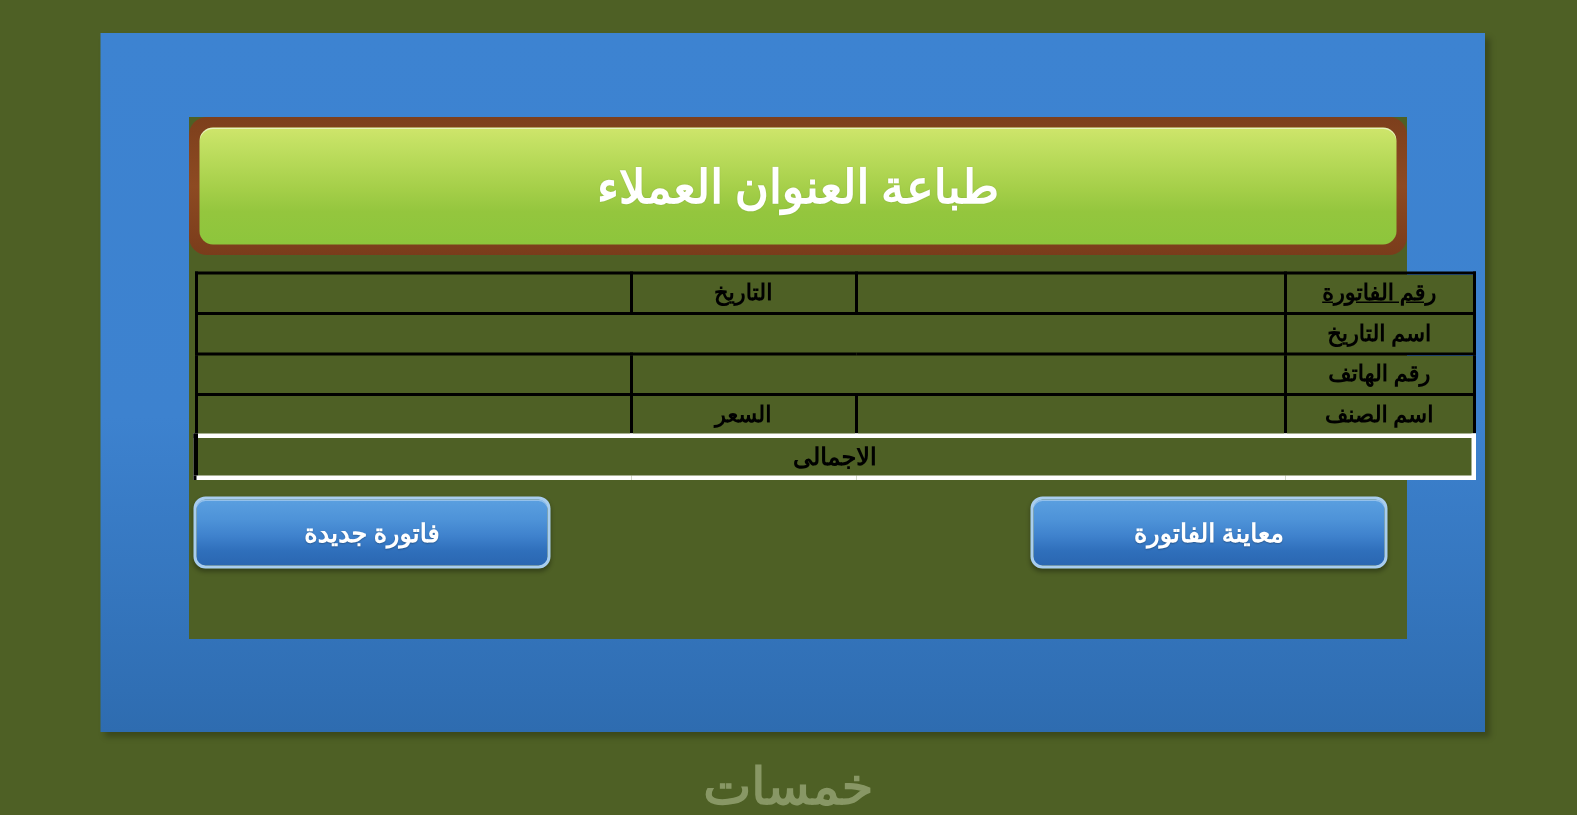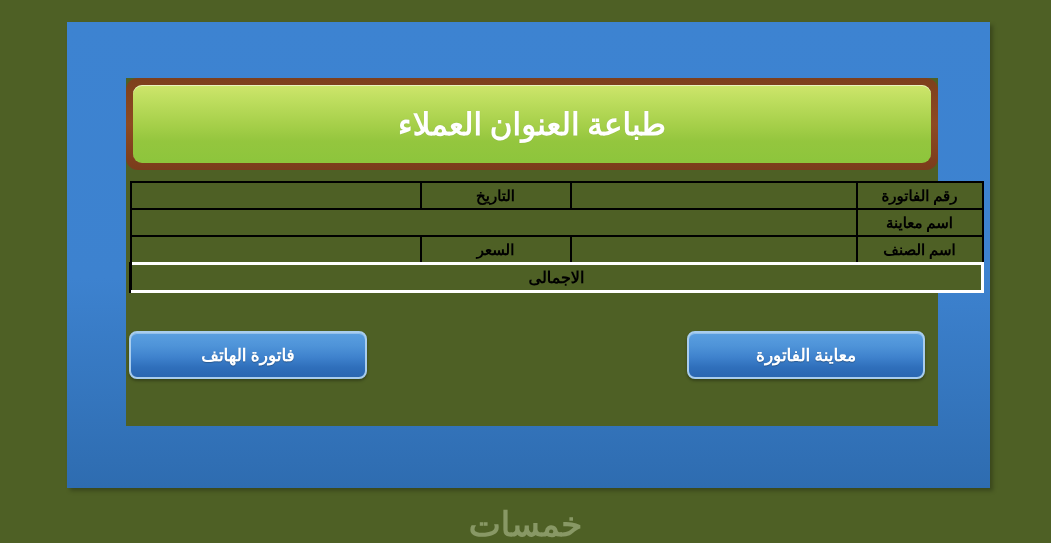--- a/index.html
+++ b/index.html
@@ -172,50 +172,55 @@
     <div id="title-banner">
       <div id="title-inner">
         <span id="title-text">طباعة العنوان العملاء</span>
       </div>
     </div>
 
     <table id="form-table">
       <tbody>
 
         <tr>
-          <td class="lbl" style="width:112px;">رقم الفاتورة</td>
+          <td class="lbl" style="width:112px;text-decoration:underline;">رقم الفاتورة</td>
           <td class="fld" style="width:272px;"></td>
           <td class="lbl" style="width:136px;">التاريخ</td>
           <td class="fld" style="width:276px;"></td>
         </tr>
 
         <tr>
-          <td class="lbl" style="width:112px;">اسم معاينة</td>
+          <td class="lbl" style="width:112px;">اسم التاريخ</td>
           <td class="fld" colspan="3"></td>
         </tr>
 
+        <tr>
+          <td class="lbl" style="width:112px;">رقم الهاتف</td>
+          <td class="fld" colspan="2"></td>
+          <td class="fld"></td>
+        </tr>
 
 
         <tr>
           <td class="lbl" style="width:112px;">اسم الصنف</td>
           <td class="fld" style="width:272px;"></td>
           <td class="lbl" style="width:70px;">السعر</td>
           <td class="fld" style="width:128px;"></td>
           <td class="lbl" style="width:66px;">الكمية</td>
           <td class="fld" style="width:140px;"></td>
         </tr>
 
         <tr id="total-row">
           <td class="total-label" colspan="4">الاجمالى</td>
           <td class="total-value" colspan="2">0</td>
         </tr>
       </tbody>
     </table>
 
     <div id="button-row">
       <button class="btn">معاينة الفاتورة</button>
-      <button class="btn">فاتورة الهاتف</button>
+      <button class="btn">فاتورة جديدة</button>
     </div>
 
   </div>
 </div>
 
 <div id="watermark">خمسات</div>
 
 </body></html>

